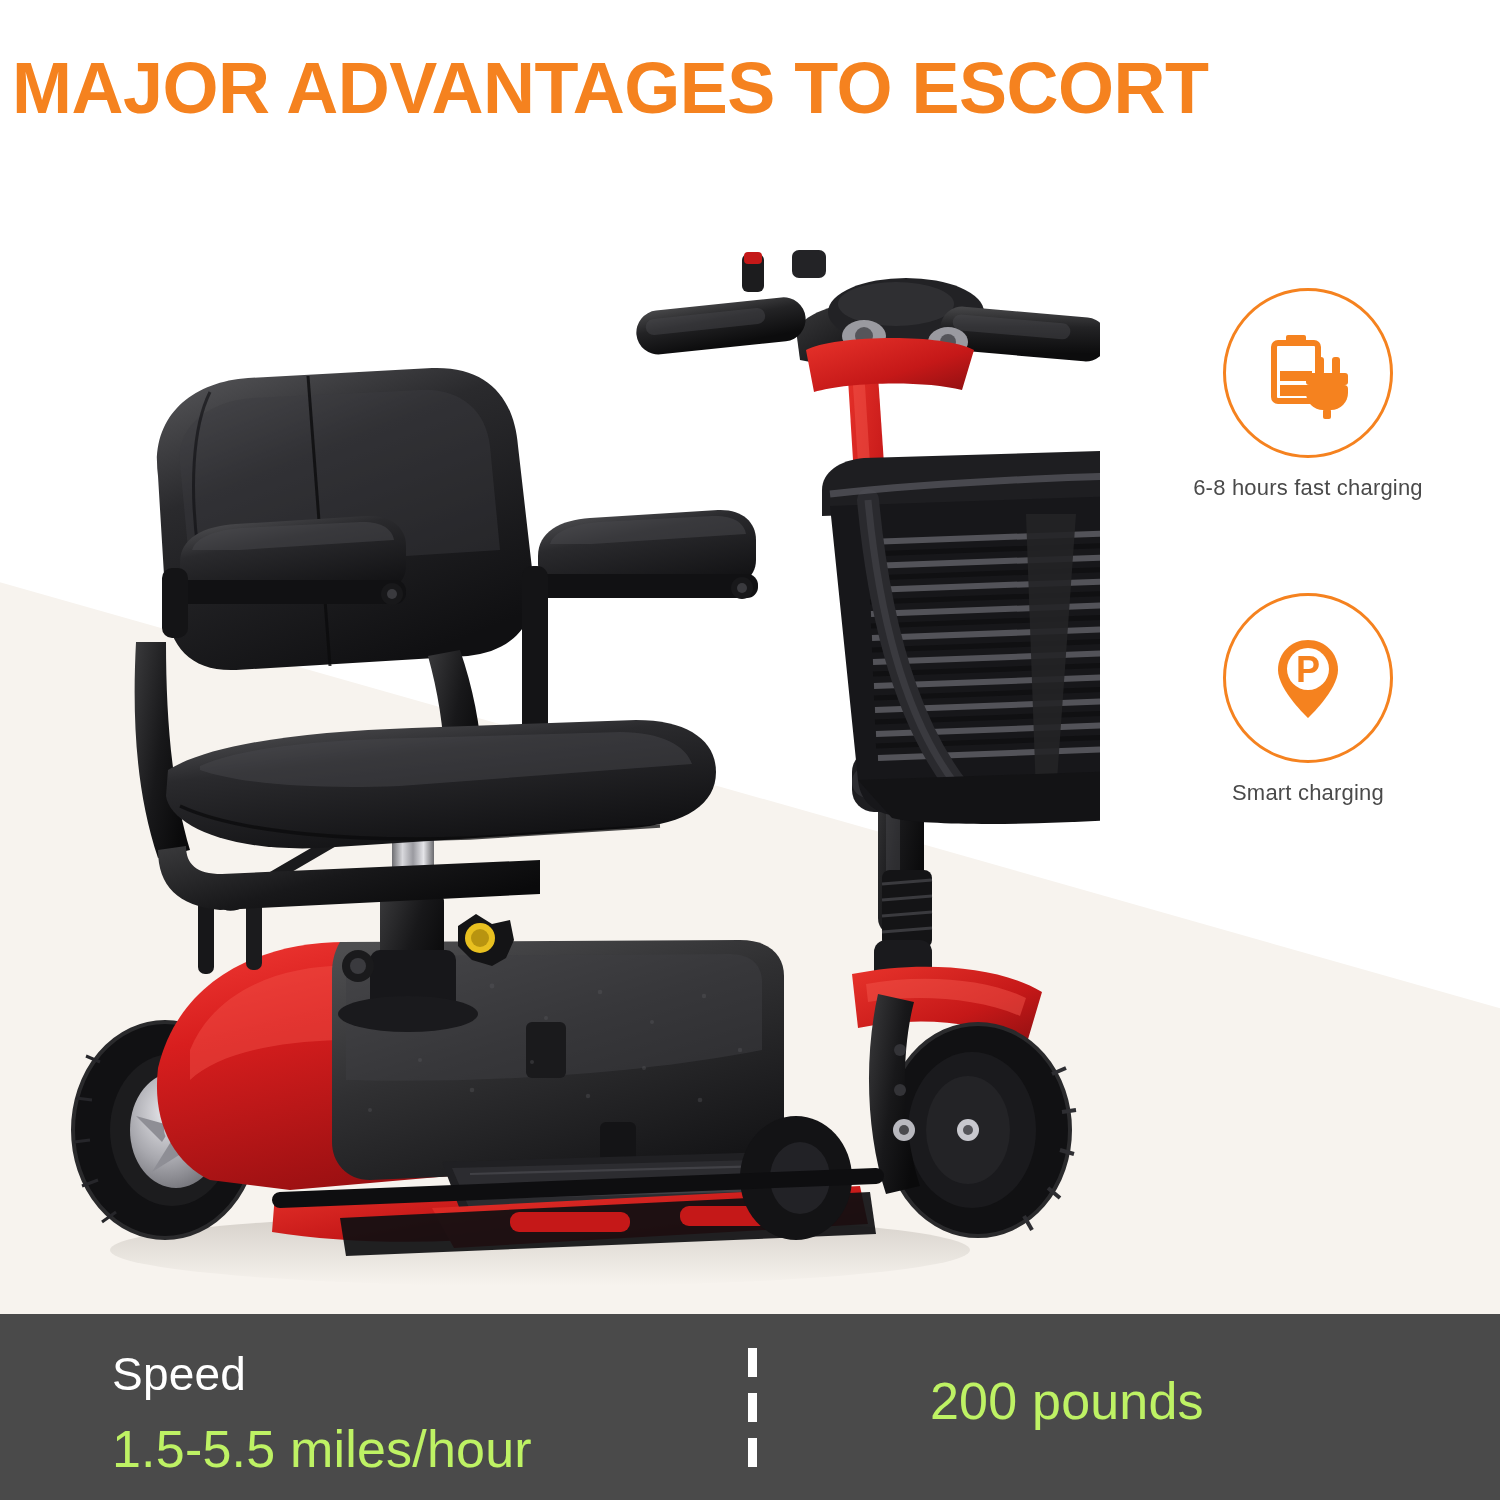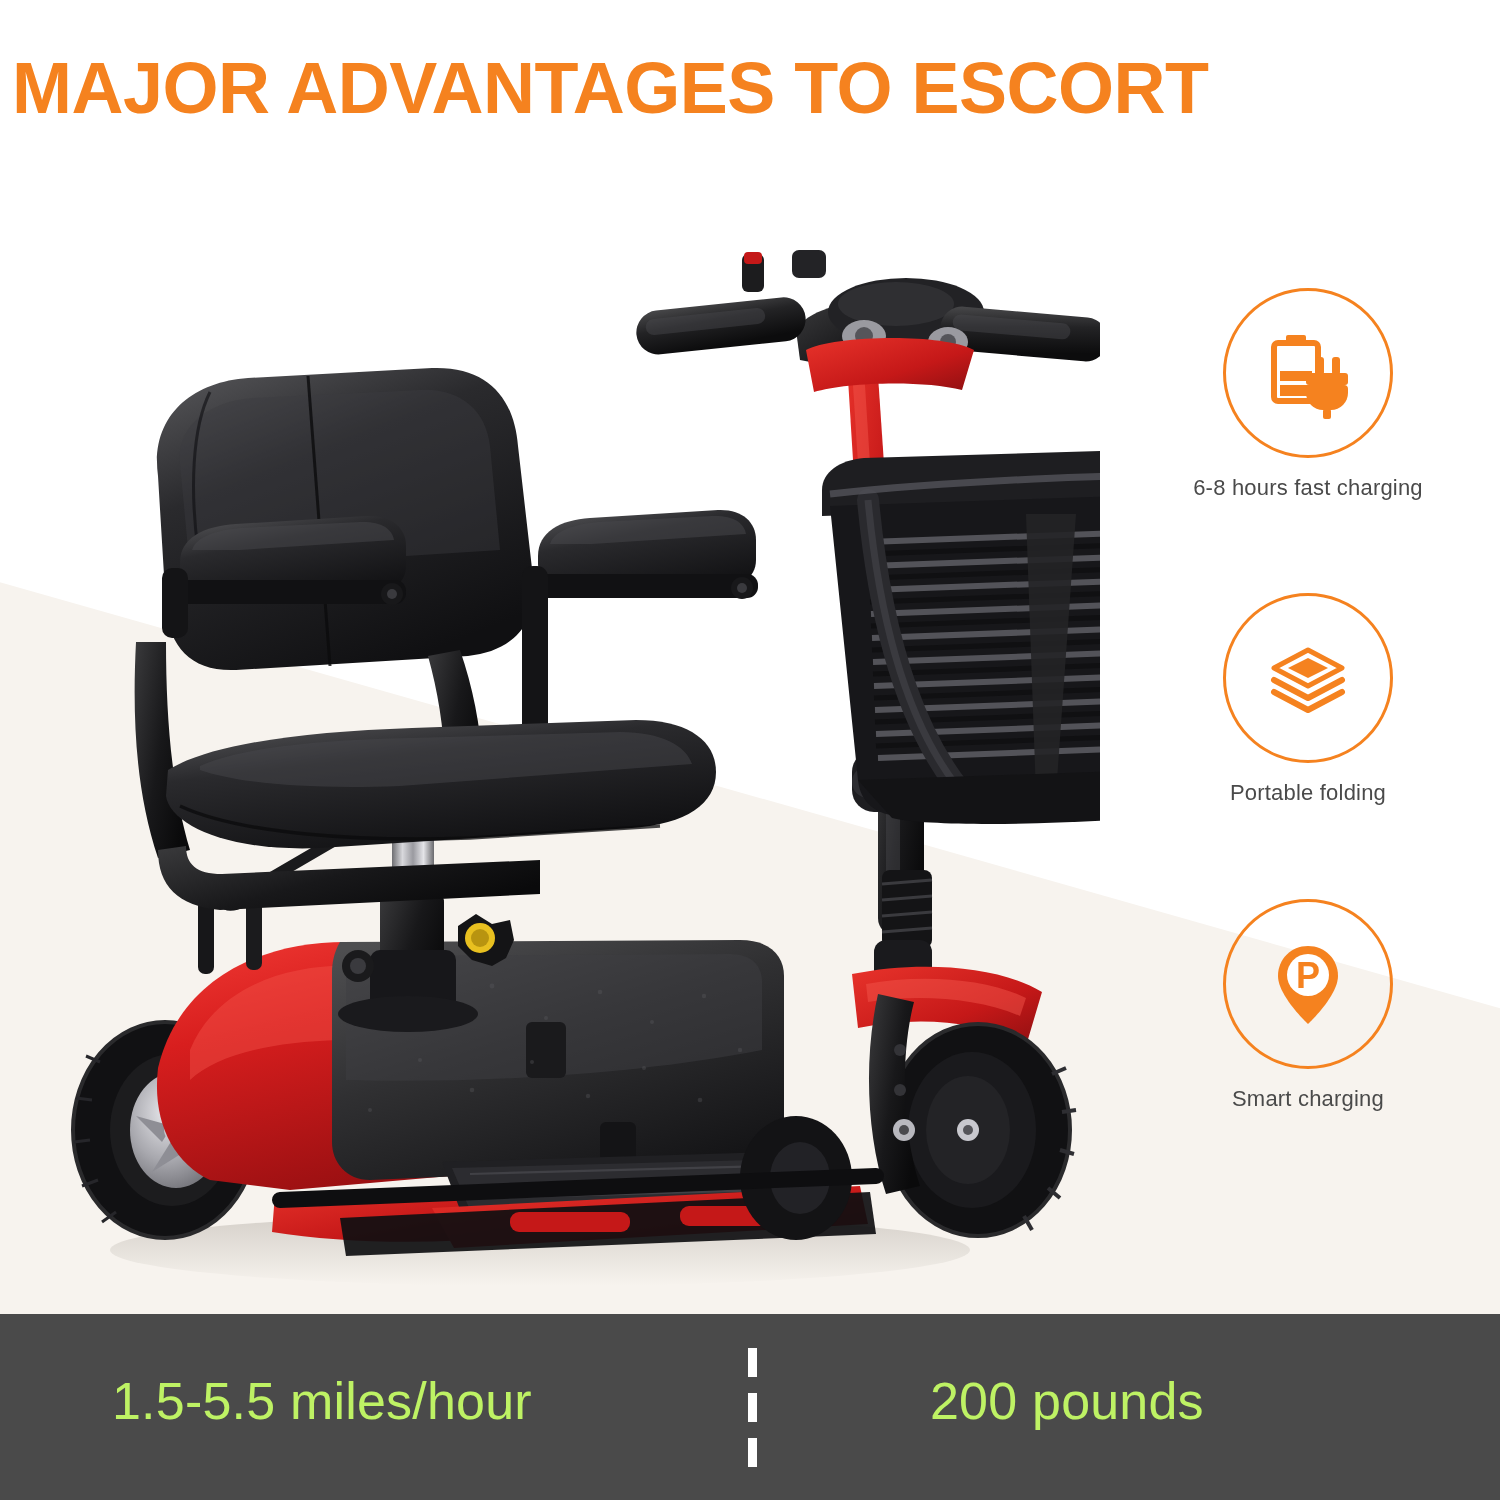--- a/index.html
+++ b/index.html
@@ -408,50 +408,37 @@
 
           <rect x="46" y="48" width="42" height="12" rx="3" fill="#F5821F"></rect>
 
           <path d="M50 60 h34 a4 4 0 0 1 4 4 v4 a17 17 0 0 1 -17 17 h-8 a17 17 0 0 1 -17 -17 v-4 a4 4 0 0 1 4 -4 z" fill="#F5821F"></path>
           <rect x="63" y="84" width="8" height="10" rx="2" fill="#F5821F"></rect>
         </svg>
       </div>
       <div class="flabel">6-8 hours fast charging</div>
     </div>
 
-    <div class="feature">
-      <div class="fcircle">
-        <svg width="96" height="96" viewBox="0 0 96 96">
-
-          <path d="M48 20 L82 38 L48 56 L14 38 Z" fill="none" stroke="#F5821F" stroke-width="5" stroke-linejoin="round"></path>
-          <path d="M48 28 L68 38 L48 48 L28 38 Z" fill="#F5821F"></path>
-
-          <path d="M14 50 L48 68 L82 50" fill="none" stroke="#F5821F" stroke-width="6" stroke-linejoin="round" stroke-linecap="round"></path>
-
-          <path d="M14 62 L48 80 L82 62" fill="none" stroke="#F5821F" stroke-width="6" stroke-linejoin="round" stroke-linecap="round"></path>
-        </svg>
-      </div>
-      <div class="flabel">Portable folding</div>
-    </div>
 
     <div class="feature">
       <div class="fcircle">
         <svg width="96" height="96" viewBox="0 0 96 96">
           <path d="M48 10 C31 10 18 23 18 40 C18 60 48 88 48 88 C48 88 78 60 78 40 C78 23 65 10 48 10 Z" fill="#F5821F"></path>
           <circle cx="48" cy="39" r="21" fill="#ffffff"></circle>
           <text x="48" y="52" text-anchor="middle" font-family="'Liberation Sans', sans-serif" font-size="36" font-weight="bold" fill="#F5821F">P</text>
         </svg>
       </div>
       <div class="flabel">Smart charging</div>
     </div>
 
   </div>
 
   <div class="statbar">
     <div class="stat stat-speed">
+      <div class="stat-label">Speed</div>
       <div class="stat-value">1.5-5.5 miles/hour</div>
     </div>
     <div class="divider"></div>
     <div class="stat stat-load">
       <div class="stat-value">200 pounds</div>
     </div>
   </div>
 
 </div>
 

